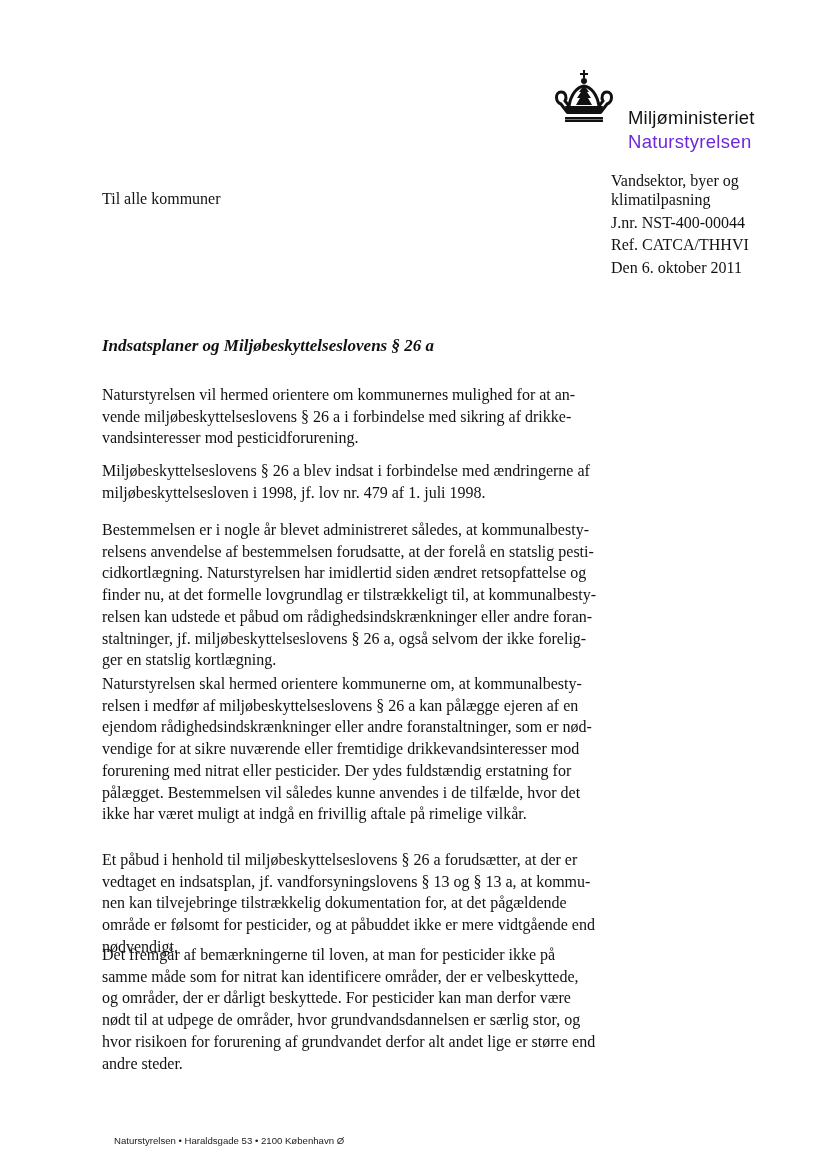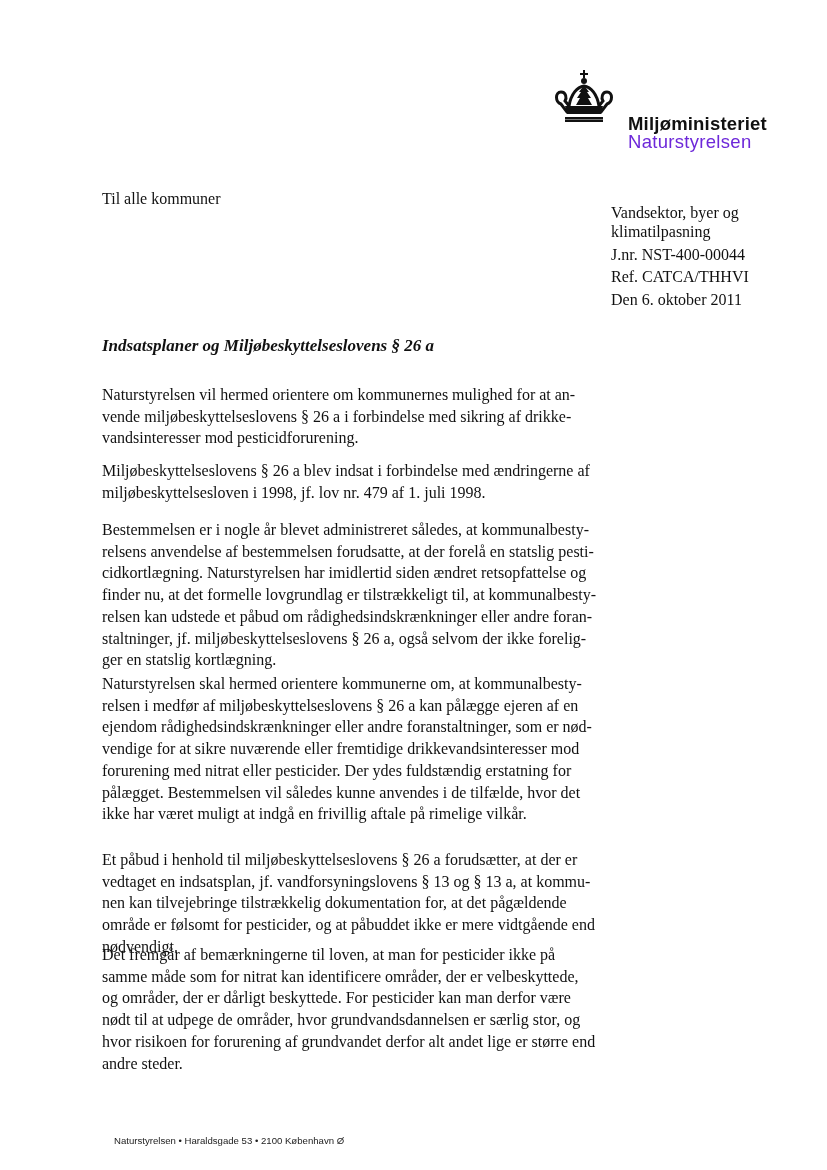--- a/index.html
+++ b/index.html
@@ -1,25 +1,25 @@
 <!DOCTYPE html>
 <html><head>
 <meta charset="utf-8">
 <style>
   html, body { margin:0; padding:0; background:#fff; }
   body { width:827px; height:1170px; position:relative; overflow:hidden; color:#111; }
   .serif { font-family:"Liberation Serif","DejaVu Serif",serif; }
   .sans { font-family:"Liberation Sans","DejaVu Sans",sans-serif; }
 
   #logo { position:absolute; left:553px; top:70px; width:62px; height:60px; }
-  #ministry { position:absolute; left:628px; top:114px; font-size:18.5px; font-weight:bold; letter-spacing:0.2px; line-height:20px; }
+  #ministry { position:absolute; left:628px; top:108px; font-size:18.5px; font-weight:normal; letter-spacing:0.2px; line-height:20px; }
   #agency { position:absolute; left:628px; top:132px; font-size:18.5px; line-height:20px; color:#6d28d9; letter-spacing:0.3px; }
 
   #recipient { position:absolute; left:102px; top:189px; font-size:16px; line-height:20px; }
-  #meta { position:absolute; left:611px; top:171px; font-size:16px; line-height:20px;margin-top:32px; }
+  #meta { position:absolute; left:611px; top:171px; font-size:16px; line-height:20px; }
   #meta div { height:22.5px; }
   #meta .tight { height:19px; }
 
   #subject { position:absolute; left:102px; top:336px; font-size:17px; font-weight:bold; line-height:20px;font-style:italic; }
 
   .para { position:absolute; left:102px; width:560px; font-size:16px; line-height:21.7px; white-space:pre-line; }
   #p1 { top:384px; }
   #p2 { top:460px;font-family:Liberation Serif, serif; }
   #p3 { top:519px; }
   #p4 { top:673px; }

